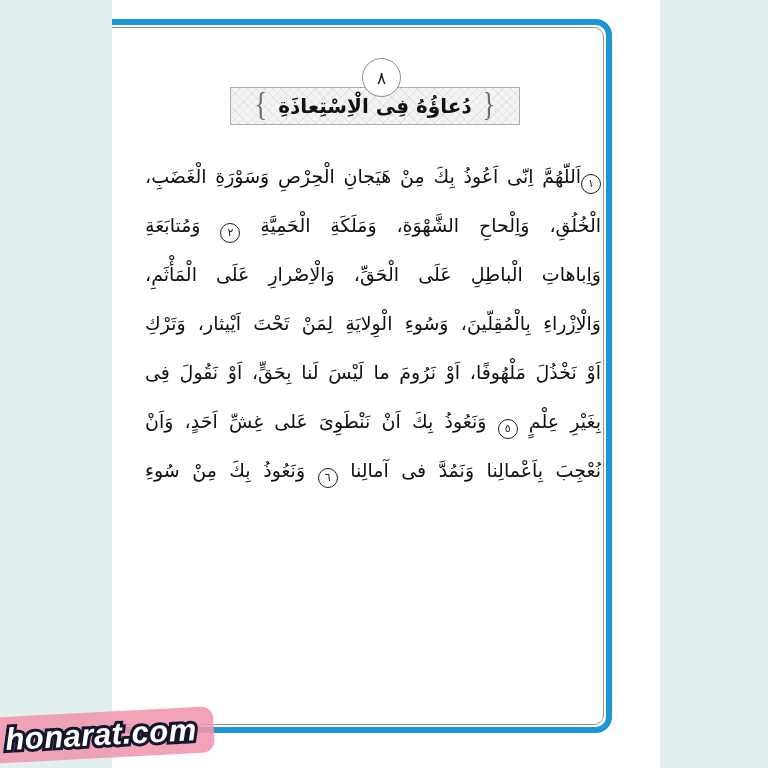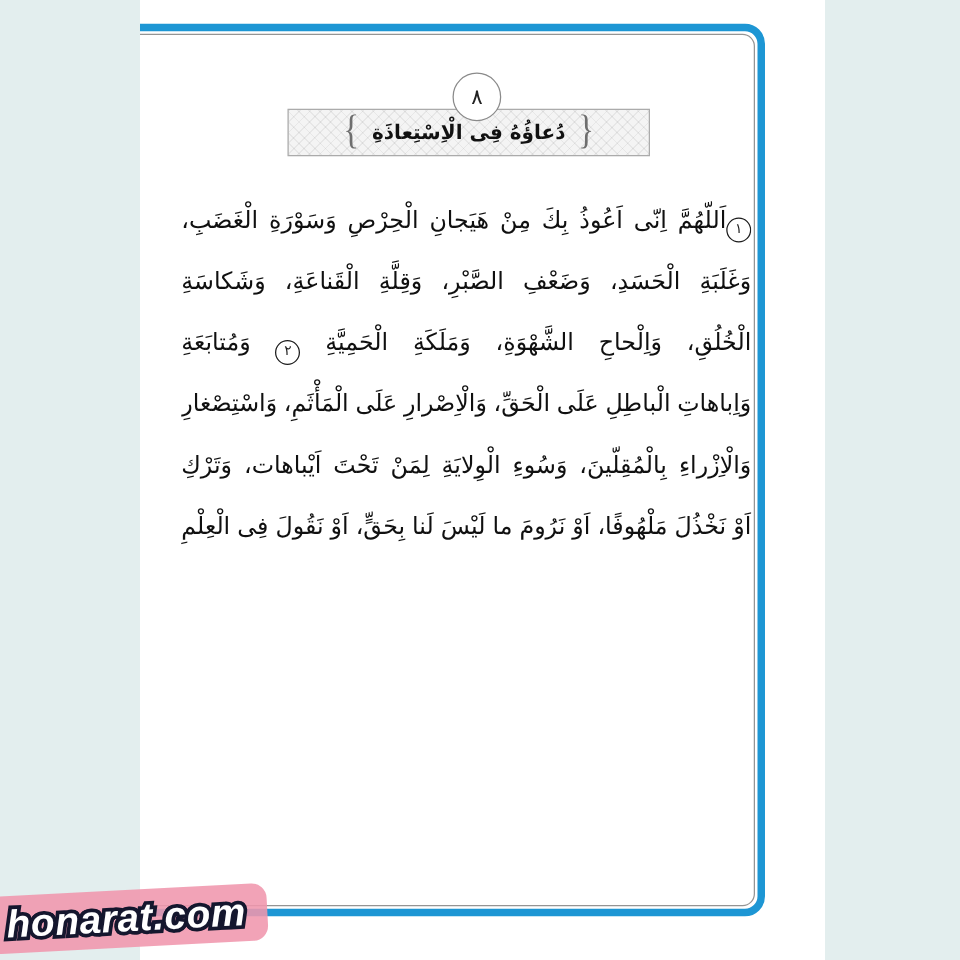--- a/index.html
+++ b/index.html
@@ -39,32 +39,32 @@
       repeating-linear-gradient(-45deg, rgba(0,0,0,0.055) 0 1px, transparent 1px 6px);
     border:1px solid #ababab;
     display:flex; align-items:center; justify-content:center; gap:9px;
     z-index:2;
   }
   .brace{
     font-family:"Liberation Serif", serif; font-size:33px; color:#6e6e6e;
     line-height:1; transform:scaleX(0.8); padding-bottom:4px;
   }
   .dua-title{
-    direction:rtl; font-size:16px; font-weight:bold; color:#111;
+    direction:rtl; font-size:20px; font-weight:bold; color:#111;
     white-space:nowrap; line-height:38px;
   }
   
   .dua-text{
     position:absolute; left:33px; top:152px; width:456px;
     direction:rtl;
   }
   .line{
     height:49px; line-height:49px; font-size:19px; color:#101010;
     text-align:justify; text-align-last:justify; text-justify:inter-word;
-    overflow:hidden; white-space:normal;font-family:Liberation Serif, serif;
+    overflow:hidden; white-space:normal;
   }
   .vnum{
     display:inline-flex; align-items:center; justify-content:center;
     width:20px; height:20px; border:1.3px solid #1c1c1c; border-radius:50%;
     font-size:11px; line-height:1; vertical-align:-4px; color:#1c1c1c;
     background:#fff;
   }
   
   .watermark{
     position:absolute; left:-12px; top:712px; width:226px; height:46px;
@@ -105,25 +105,26 @@
     </div>
 
     <div class="title-banner">
       <span class="brace">{</span>
       <span class="dua-title">دُعاؤُهُ فِى الْاِسْتِعاذَةِ</span>
       <span class="brace">}</span>
     </div>
 
     <div class="dua-text">
         <div class="line"><span class="vnum">١</span>اَللّهُمَّ اِنّى اَعُوذُ بِكَ مِنْ هَيَجانِ الْحِرْصِ وَسَوْرَةِ الْغَضَبِ،</div>
-        <div class="line">وَغَلَبَةِ الْحَسَدِ، وَضَعْفِ الصَّبْرِ، وَقِلَّةِ الْقَناعَةِ، وَشَكاسَةِ</div>
         <div class="line">الْخُلُقِ، وَاِلْحاحِ الشَّهْوَةِ، وَمَلَكَةِ الْحَمِيَّةِ <span class="vnum">٢</span> وَمُتابَعَةِ</div>
         <div class="line">وَاِباهاتِ الْباطِلِ عَلَى الْحَقِّ، وَالْاِصْرارِ عَلَى الْمَأْثَمِ، وَاسْتِصْغارِ</div>
-        <div class="line">وَالْاِزْراءِ بِالْمُقِلّينَ، وَسُوءِ الْوِلايَةِ لِمَنْ تَحْتَ اَيْباهات، وَتَرْكِ</div>
+        <div class="line">وَالْاِزْراءِ بِالْمُقِلّينَ، وَسُوءِ الْوِلايَةِ لِمَنْ تَحْتَ اَيْيثار، وَتَرْكِ</div>
         <div class="line">اَوْ نَخْذُلَ مَلْهُوفًا، اَوْ نَرُومَ ما لَيْسَ لَنا بِحَقٍّ، اَوْ نَقُولَ فِى الْعِلْمِ</div>
+        <div class="line">بِغَيْرِ عِلْمٍ <span class="vnum">٥</span> وَنَعُوذُ بِكَ اَنْ نَنْطَوِىَ عَلى غِشِّ اَحَدٍ، وَاَنْ</div>
+        <div class="line">نُعْجِبَ بِاَعْمالِنا وَنَمُدَّ فى آمالِنا <span class="vnum">٦</span> وَنَعُوذُ بِكَ مِنْ سُوءِ</div>
       </div>
 
   </div>
 
   <div class="watermark">
     <span class="wm-text" data-text="honarat.com">honarat.com</span>
   </div>
 
 </div>
 

